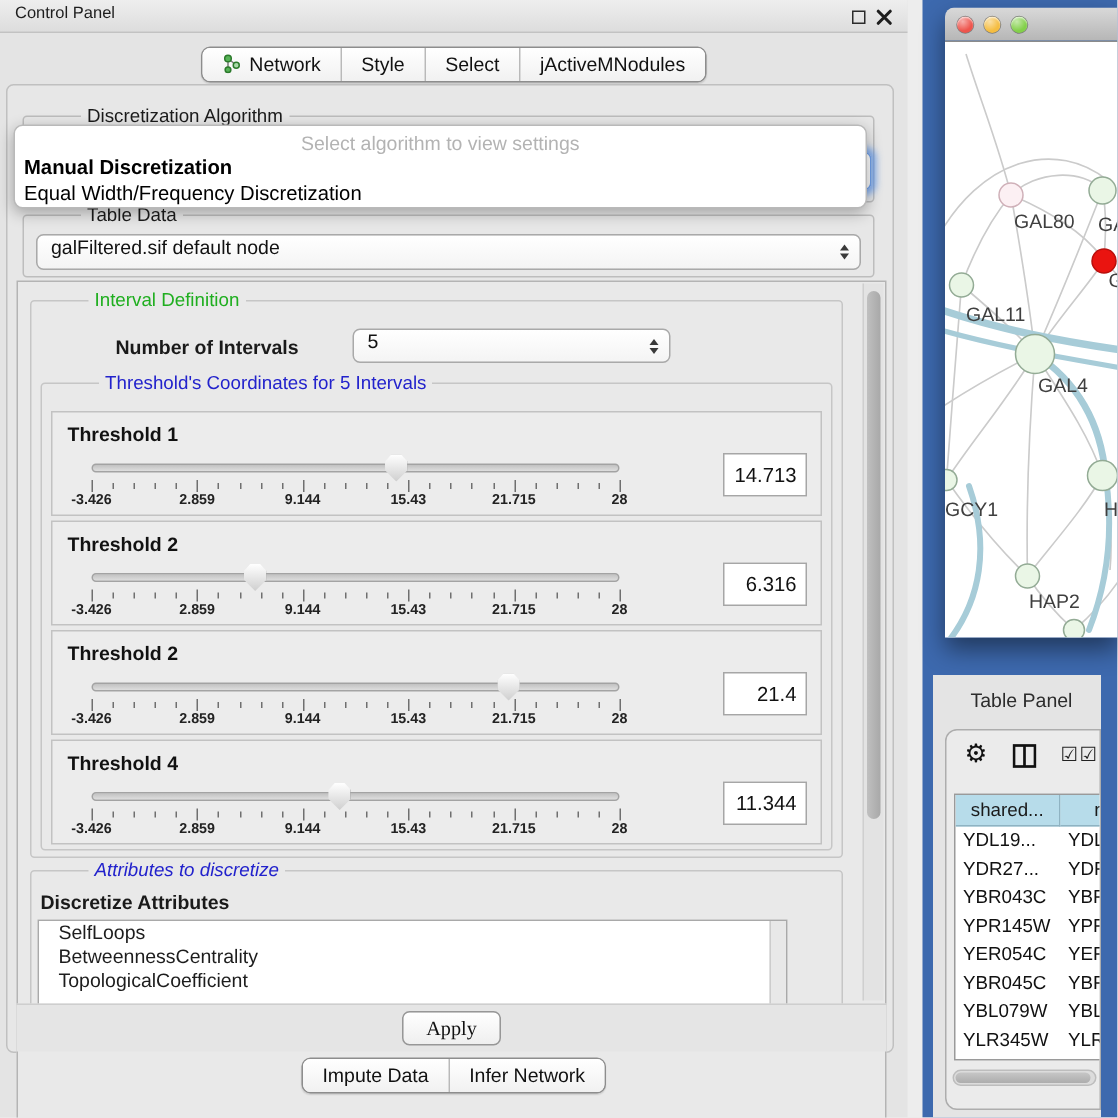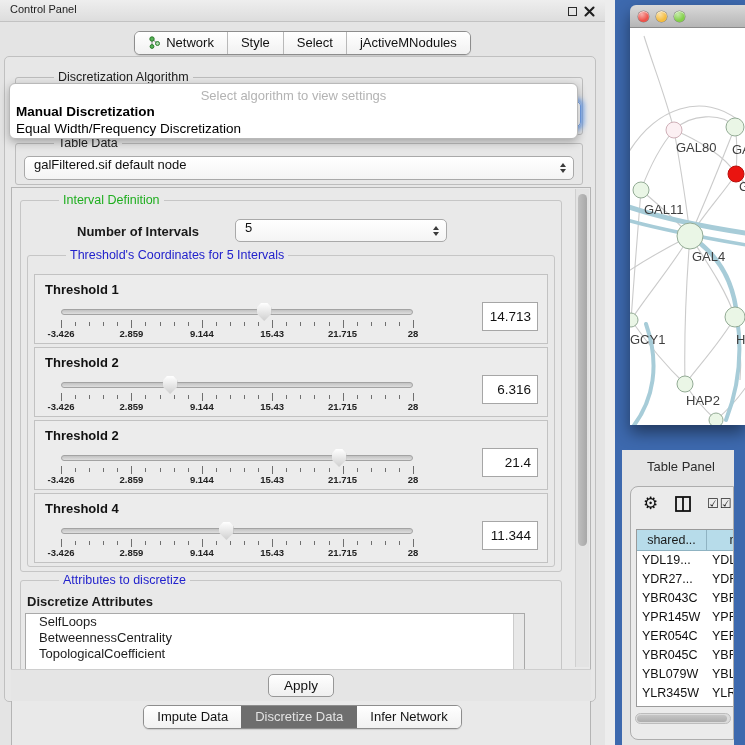--- a/index.html
+++ b/index.html
@@ -62,21 +62,21 @@
   .ticks i { position:absolute; width:1px; background:#6f6f6f; }
   .tick-lbls { position:absolute; left:26px; top:53px; width:352px; height:12px; }
   .tick-lbls span { position:absolute; transform:translateX(-50%); font-size:9.5px; font-weight:bold; color:#222; white-space:nowrap; }
   .vbox { position:absolute; right:9px; top:27px; width:56px; height:29px; background:#fff; border:1px solid #a6a6a6; font-size:13.5px; color:#111; text-align:right; line-height:27px; padding-right:6px; }
 
   
   .listbox { position:absolute; background:#fff; border:1px solid #a9a9a9; overflow:hidden; }
   .listbox .item { font-size:13px; line-height:16px; padding-left:13px; color:#1d1d1d; white-space:nowrap; }
 
   .apply-bar { position:absolute; left:6px; top:612px; width:580px; height:32px; background:#e5e5e5; border-top:1px solid #cecece; }
-  .apply-btn { position:absolute; left:50%; top:4px; transform:translateX(-50%); width:66px; height:23px; background:linear-gradient(#ffffff,#efefef); border:1px solid #979797; border-radius:5px; font-size:13.5px; color:#111; text-align:center; line-height:21px; }
+  .apply-btn { position:absolute; left:50%; top:4px; transform:translateX(-50%); width:66px; height:23px; background:linear-gradient(#ffffff,#efefef); border:1px solid #979797; border-radius:5px; font-size:13.5px; color:#111; text-align:center; line-height:21px;font-family:Liberation Serif, serif; }
   .tabbar.bottom { top:705px; }
 
   
   .right-region { position:absolute; left:615px; top:0; width:130px; height:745px; background:#3d69ae; }
   .net-window { position:absolute; left:15px; top:5px; width:115px; height:420px; box-shadow:0 8px 16px rgba(0,0,0,.45); border-radius:6px 0 0 0; }
   .titlebar { height:23px; background:linear-gradient(#d9d9d9,#b6b6b6); border-bottom:1px solid #8b8b8b; border-radius:6px 0 0 0; position:relative; }
   .light { position:absolute; top:6px; width:11px; height:11px; border-radius:50%; box-shadow:inset 0 1px 1px rgba(255,255,255,.7), 0 0 0 0.5px rgba(0,0,0,.35); }
   .net-canvas { position:relative; width:115px; height:397px; background:#fff; overflow:hidden; }
 
   .table-window { position:absolute; left:7px; top:450px; width:112px; height:295px; background:#e4e4e4; }
@@ -356,21 +356,21 @@
                   <span style="left: 80%;">21.715</span>
                   <span style="left: 100%;">28</span>
                 </div>
                 <div class="vbox">11.344</div>
               </div>
             </div>
         </div>
       </div>
 
       <div class="group" style="left:8px; top:392px; width:542px; height:110px; border-color:#c6c6c6;">
-        <span class="group-label lbl-blue" style="background:#e9e9e9;">Attributes to discretize</span>
+        <span class="group-label lbl-blue" style="background:#e9e9e9;font-style:italic;">Attributes to discretize</span>
         <span style="position:absolute; left:6px; top:13px; font-size:13px; font-weight:bold;">Discretize Attributes</span>
         <div class="listbox" style="left:4px; top:32px; width:500px; height:58px;">
           <div id="attr-items">
               <div class="item">SelfLoops</div>
               <div class="item">BetweennessCentrality</div>
               <div class="item">TopologicalCoefficient</div>
             </div>
           <div class="list-scroll">
               <div class="thumb-v" style="position:absolute; top:2px; height:34px;"></div>
             </div>
@@ -384,23 +384,20 @@
 
     <div class="apply-bar">
       <div class="apply-btn">Apply</div>
     </div>
   </div>
 
   <div class="tabbar bottom">
       <div class="seg" id="bottom-seg">
         <div class="tab">
           <span>Impute Data</span>
-        </div>
-        <div class="tab active">
-          <span>Discretize Data</span>
         </div>
         <div class="tab">
           <span>Infer Network</span>
         </div>
       </div>
     </div>
 </div>
 
 <div class="right-region">
 

